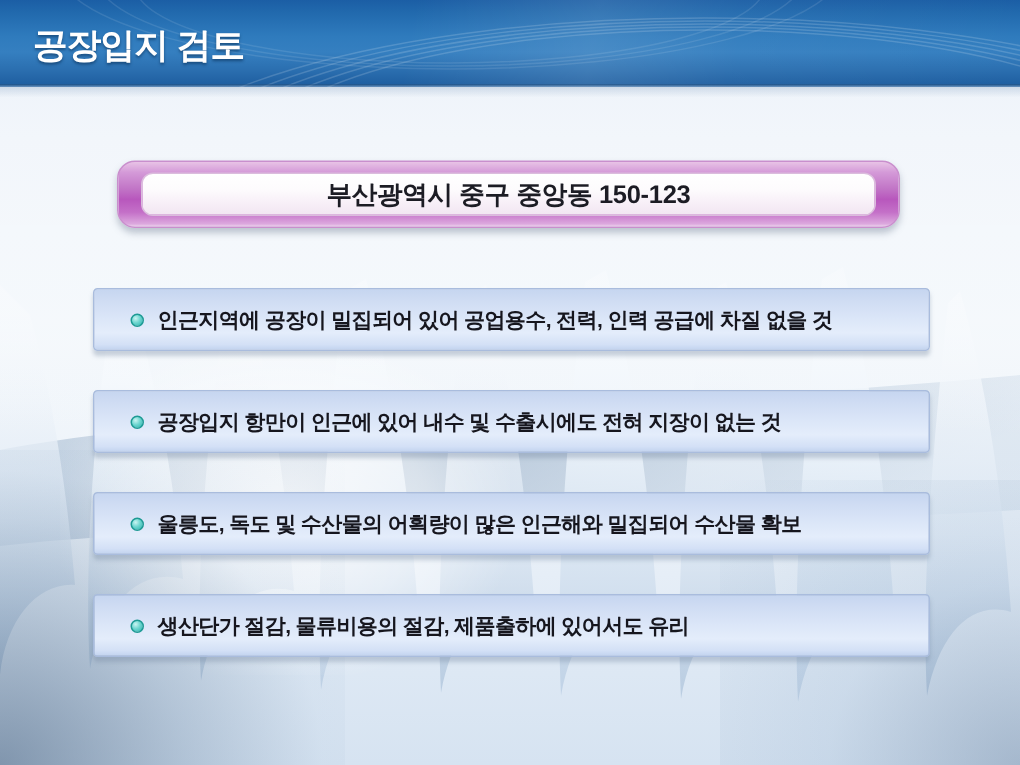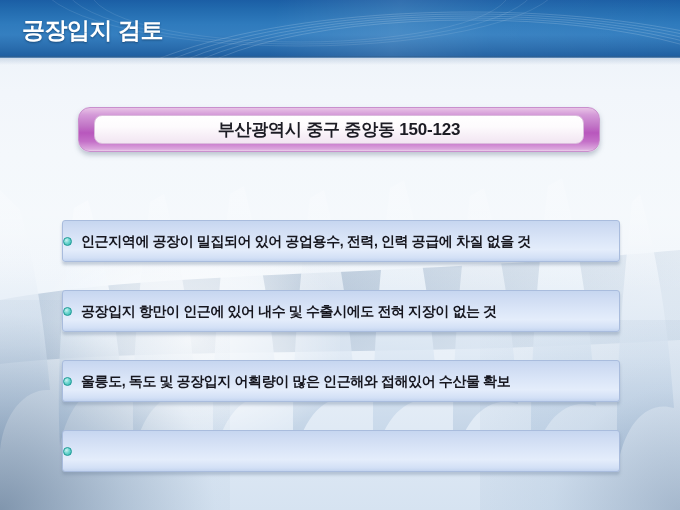--- a/index.html
+++ b/index.html
@@ -190,22 +190,21 @@
     background: linear-gradient(180deg,
         #c6d6f0 0%,
         #cfdcf3 18%,
         #dbe6f8 48%,
         #e4edfb 72%,
         #d3e0f6 92%,
         #c3d4ef 100%);
     box-shadow: 0 3px 3px rgba(108,128,156,0.35);
     display: flex;
     align-items: center;
-    padding-left: 0;
-    margin-top: 28px;
+    padding-left: 24px;
   }
   .bullet-row:last-child { margin-bottom: 0; }
 
   .bullet-marker {
     flex: 0 0 auto;
     width: 9px;
     height: 9px;
     border-radius: 50%;
     margin-right: 9px;
     background: radial-gradient(circle at 35% 32%, #c9f4f2 0%, #6fd6d0 45%, #2ab3ac 100%);
@@ -311,22 +310,23 @@
       <span class="bullet-text">인근지역에 공장이 밀집되어 있어 공업용수, 전력, 인력 공급에 차질 없을 것</span>
     </div>
 
     <div class="bullet-row">
       <span class="bullet-marker"></span>
       <span class="bullet-text">공장입지 항만이 인근에 있어 내수 및 수출시에도 전혀 지장이 없는 것</span>
     </div>
 
     <div class="bullet-row">
       <span class="bullet-marker"></span>
-      <span class="bullet-text">울릉도, 독도 및 공장입지 어획량이 많은 인근해와 접해있어 수산물 확보</span>
+      <span class="bullet-text">울릉도, 독도 및 수산물의 어획량이 많은 인근해와 밀집되어 수산물 확보</span>
     </div>
 
     <div class="bullet-row">
       <span class="bullet-marker"></span>
+      <span class="bullet-text">생산단가 절감, 물류비용의 절감, 제품출하에 있어서도 유리</span>
     </div>
 
   </div>
 
 </div>
 
 </body></html>

